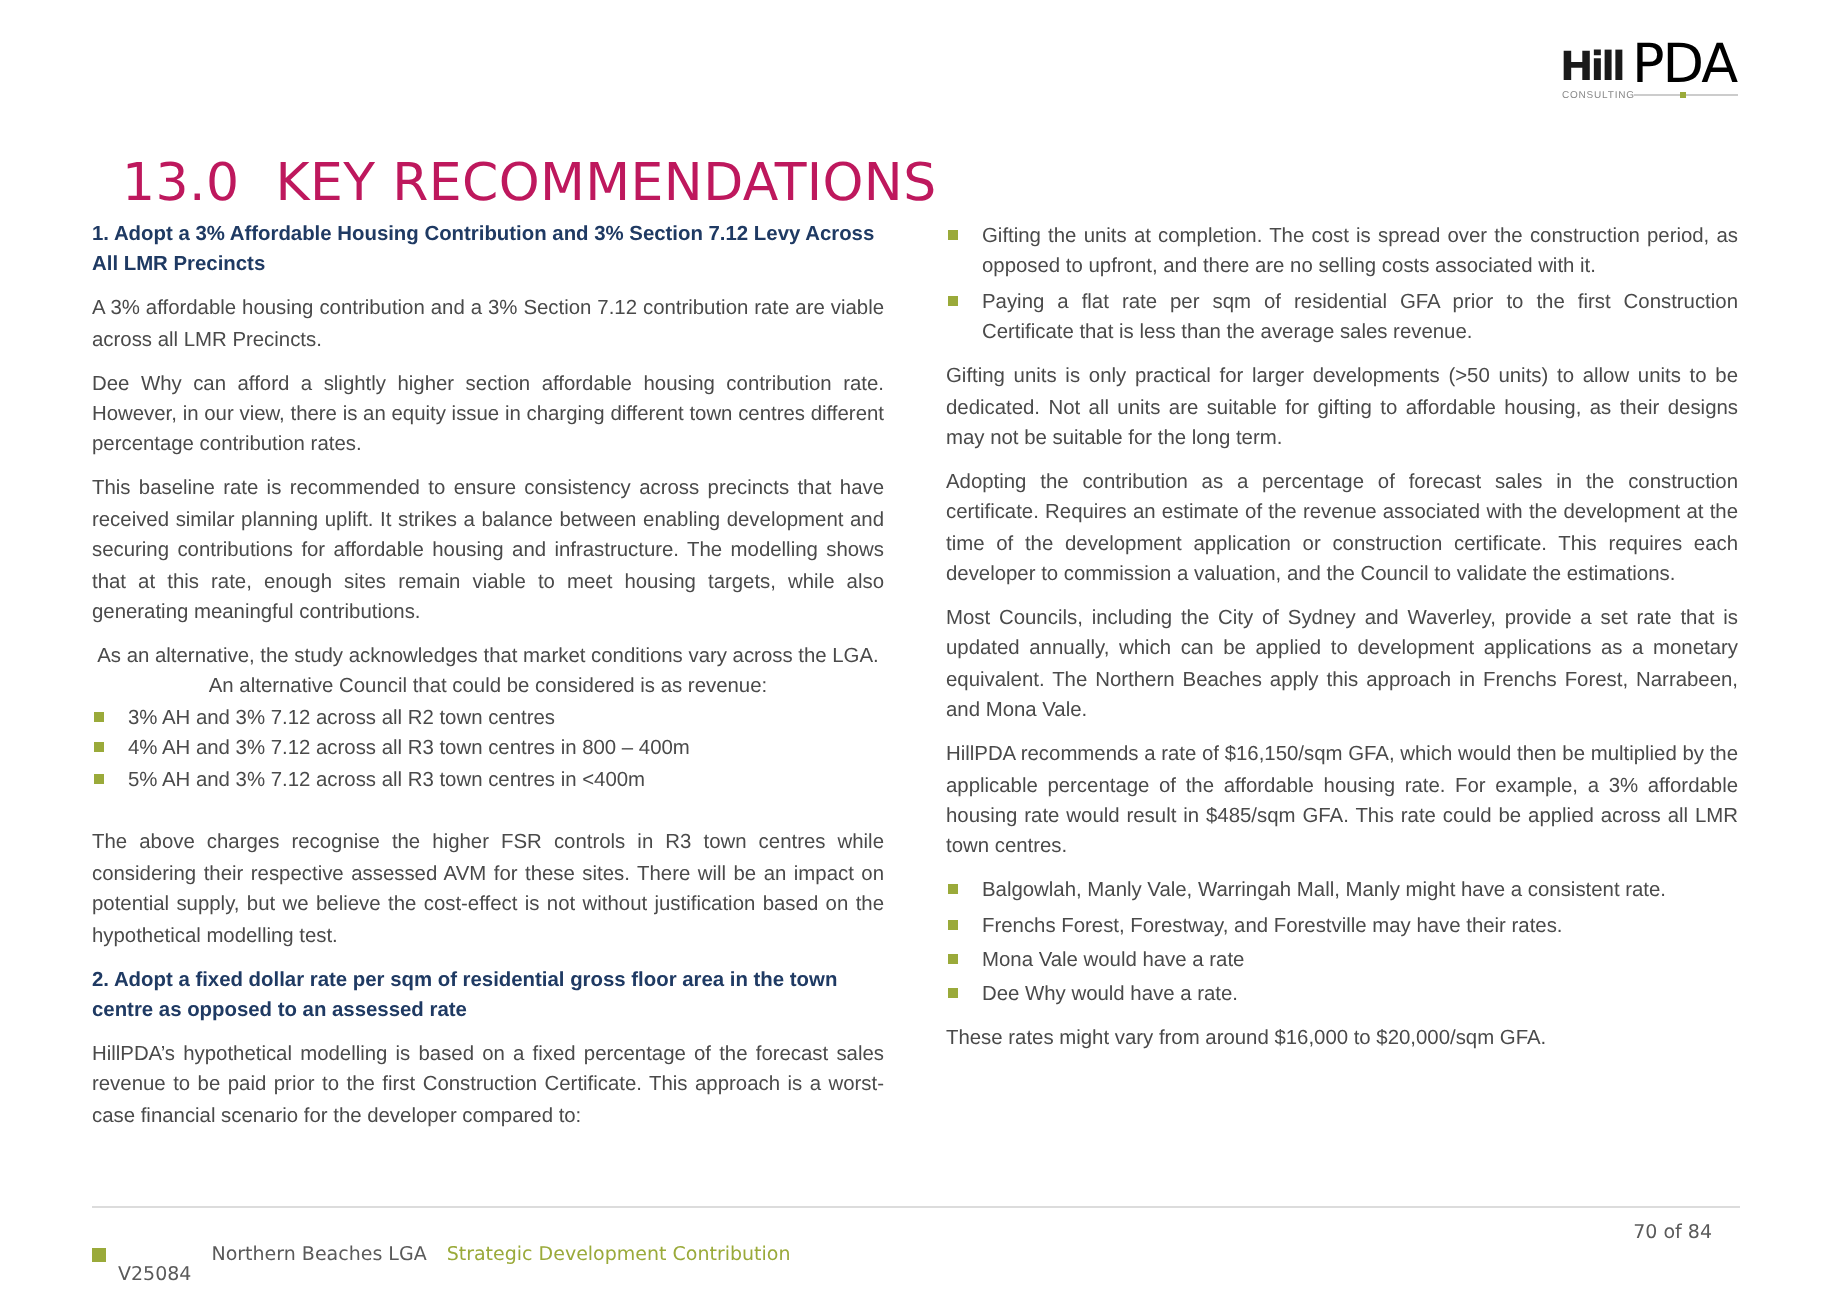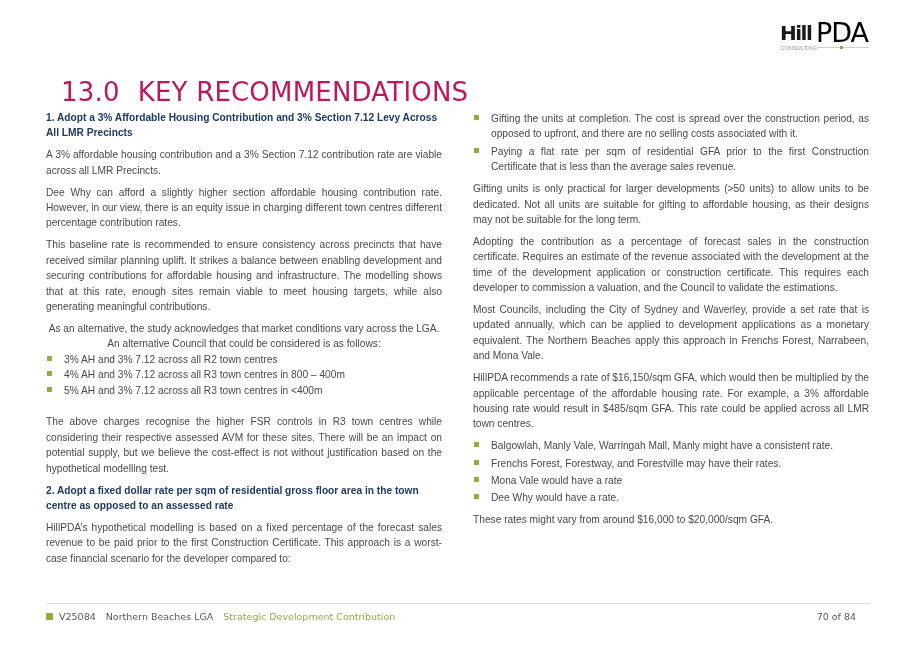--- a/index.html
+++ b/index.html
@@ -27,21 +27,21 @@
   .col li { position: relative; padding-left: 18px; text-align: justify; margin-bottom: 0; }
   .col li .bullet { position: absolute; left: 1px; top: 4px; width: 5px; height: 5px; background: #9aaa3a; }
   .col.right li { margin-bottom: 2px; }
   .gap { height: 10px; }
   .indent { padding-left: 0; margin-left: -2px; }
 
   .footer-line { position: absolute; left: 46px; top: 603px; width: 824px; height: 1px; background: #dcdcdc; }
   .footer { position: absolute; left: 46px; top: 611px; font-size: 9.5px; color: #5a5a5a;
             font-family: "DejaVu Sans", sans-serif; white-space: nowrap; display: flex; align-items: center; }
   .footer .sq { width: 7px; height: 7px; background: #9aaa3a; margin-right: 6px; }
-  .footer .code { margin-right: 10px; }
+  .footer .code { margin-right: 10px; margin-top: 21px; }
   .footer .lga { margin-right: 10px; }
   .footer .doc { color: #9aaa3a; }
   .page-num { position: absolute; right: 59px; top: 611px; font-size: 9.5px; color: #5a5a5a;
               font-family: "DejaVu Sans", sans-serif; }
 </style>
 </head>
 <body>
 
 <div class="logo">
   <span class="hill">Hill</span>
@@ -55,21 +55,21 @@
   <span class="num">13.0</span><span>KEY RECOMMENDATIONS</span>
 </h1>
 
 <div class="col left">
   <h2>1. Adopt a 3% Affordable Housing Contribution and 3% Section 7.12 Levy Across All LMR Precincts</h2>
   <p>A 3% affordable housing contribution and a 3% Section 7.12 contribution rate are viable across all LMR Precincts.</p>
   <p>Dee Why can afford a slightly higher section affordable housing contribution rate. However, in our view, there is an equity issue in charging different town centres different percentage contribution rates.</p>
   <p>This baseline rate is recommended to ensure consistency across precincts that have received similar planning uplift. It strikes a balance between enabling development and securing contributions for affordable housing and infrastructure. The modelling shows that at this rate, enough sites remain viable to meet housing targets, while also generating meaningful contributions.</p>
   <p style="margin-bottom:0; text-align:center;">
     <span>As an alternative, the study acknowledges that market conditions vary across the LGA.</span><br>
-    <span>An alternative Council that could be considered is as follows:</span>
+    <span>An alternative Council that could be considered is as revenue:</span>
   </p>
   <ul>
     <li><span class="bullet"></span><span>3% AH and 3% 7.12 across all R2 town centres</span></li>
     <li><span class="bullet"></span><span>4% AH and 3% 7.12 across all R3 town centres in 800 – 400m</span></li>
     <li><span class="bullet"></span><span>5% AH and 3% 7.12 across all R3 town centres in &lt;400m</span></li>
   </ul>
   <div class="gap"></div>
   <p class="indent">The above charges recognise the higher FSR controls in R3 town centres while considering their respective assessed AVM for these sites. There will be an impact on potential supply, but we believe the cost-effect is not without justification based on the hypothetical modelling test.</p>
   <h2>2. Adopt a fixed dollar rate per sqm of residential gross floor area in the town centre as opposed to an assessed rate</h2>
   <p>HillPDA’s hypothetical modelling is based on a fixed percentage of the forecast sales revenue to be paid prior to the first Construction Certificate. This approach is a worst-case financial scenario for the developer compared to:</p>

